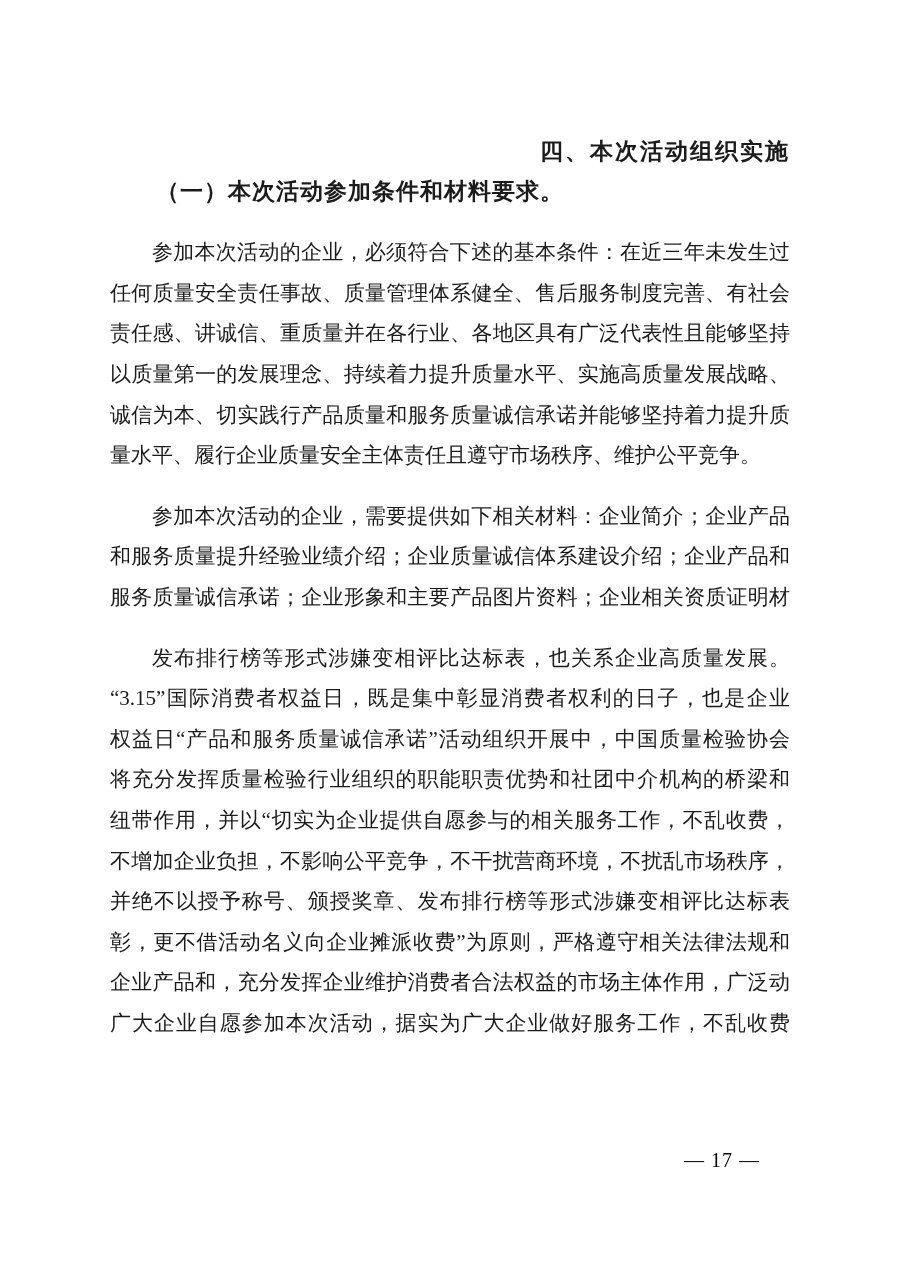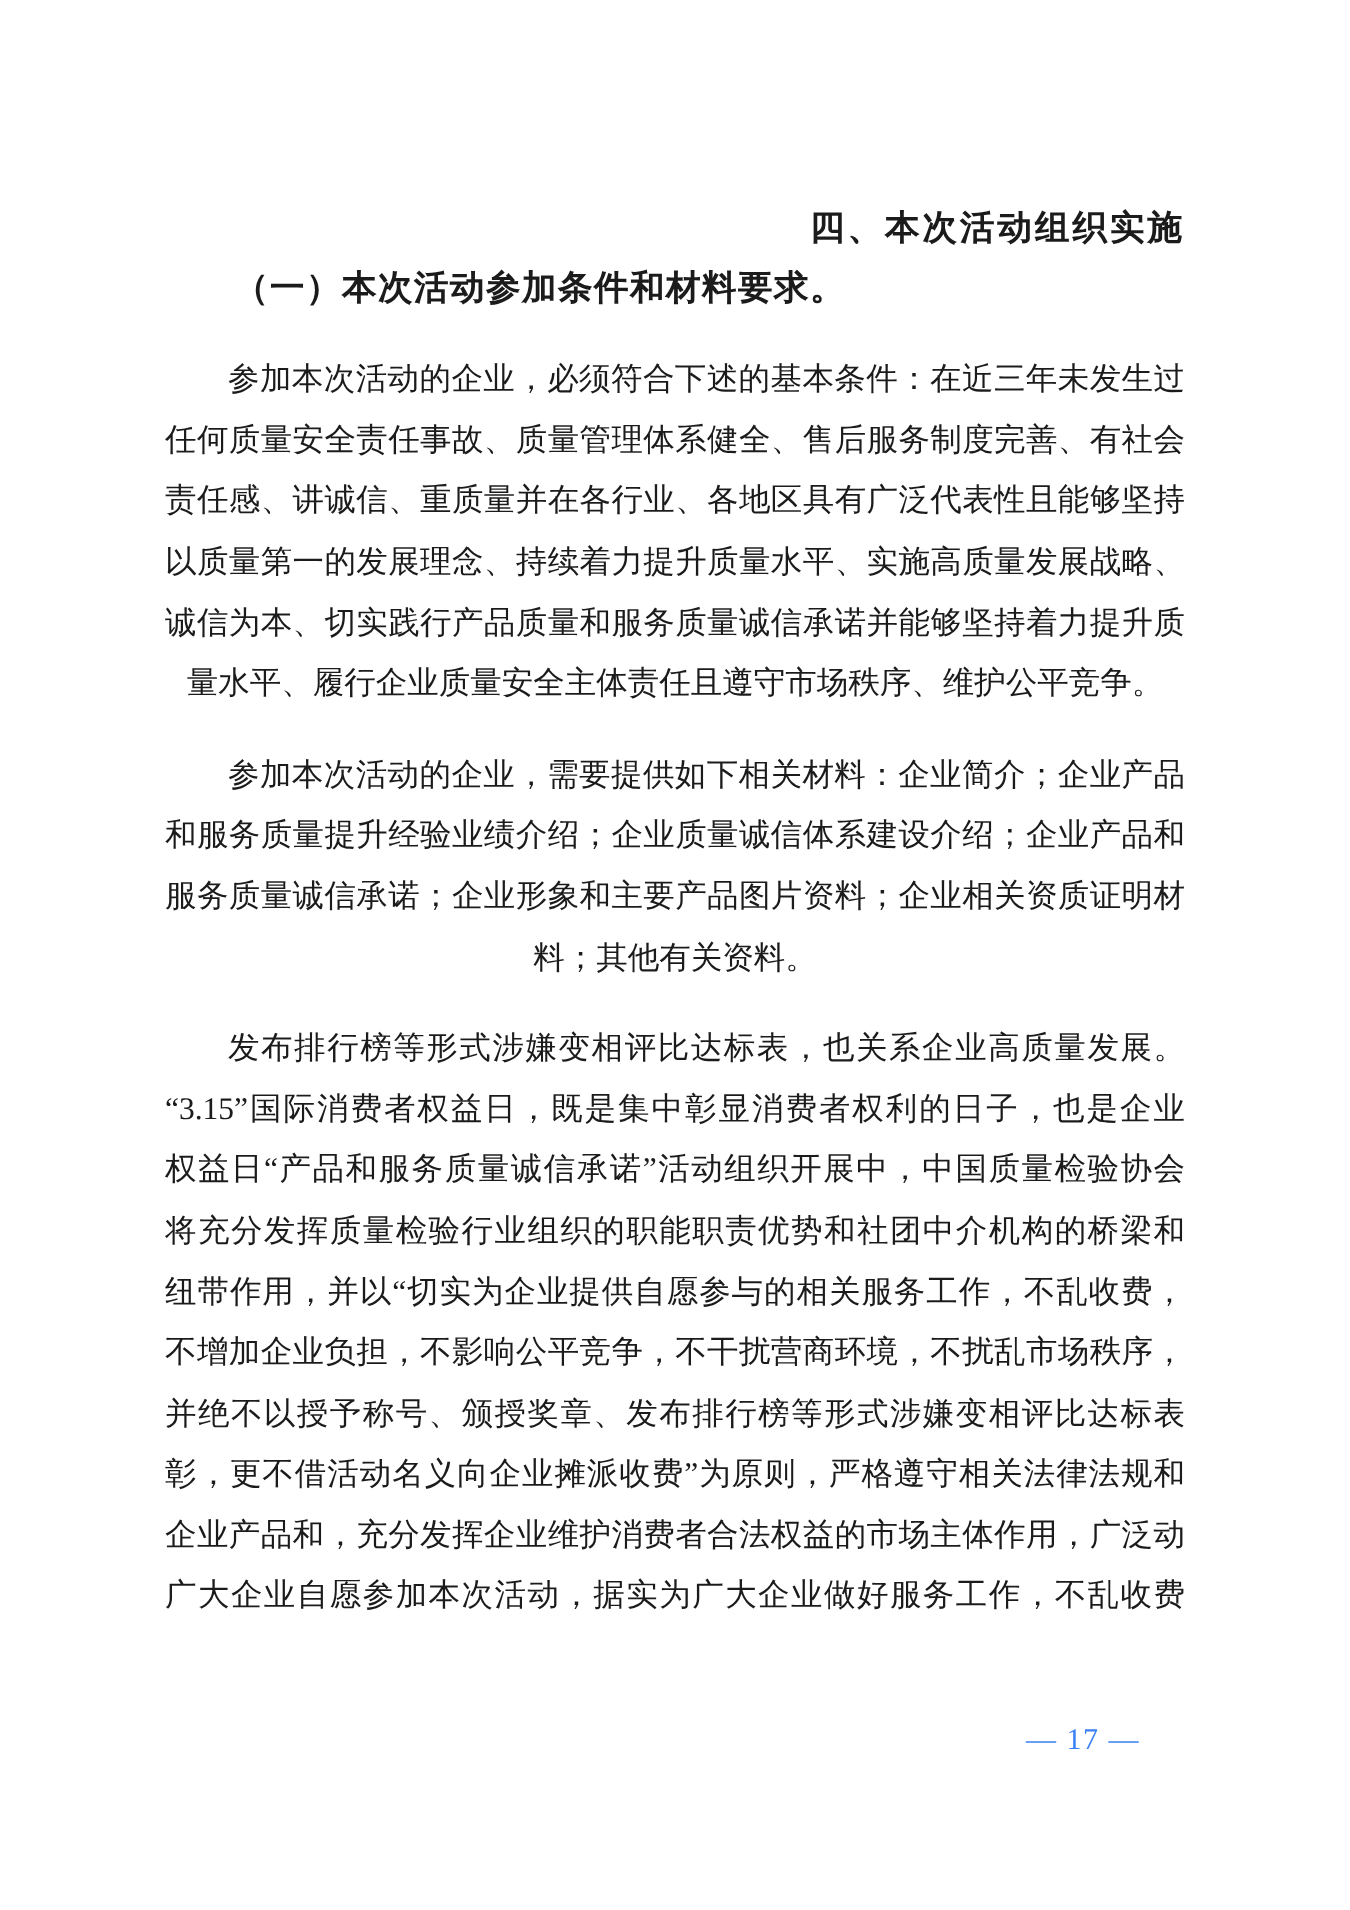--- a/index.html
+++ b/index.html
@@ -38,35 +38,35 @@
     text-indent: 2em;
     letter-spacing: 1px;
     white-space: nowrap;
   }
   .para { margin: 0; }
   .line {
     font-size: 21px;
     line-height: 40.6px;
     height: 40.6px;
     overflow: hidden;
-    text-align: center;
+    text-align: left;
   }
   .j {
     text-align: justify;
     text-align-last: justify;
   }
   .first { text-indent: 2em; margin-top: 20px; }
   .page-number {
     position: absolute;
     top: 1146px;
     right: 140px;
     font-size: 20px;
     line-height: 28px;
     letter-spacing: 1px;
-    color: #3b82f6;
+    color: #000000;
     white-space: nowrap;
   }
 </style>
 </head>
 <body>
 
 <div class="page">
 
   <div class="h1">四、本次活动组织实施</div>
 
@@ -78,21 +78,20 @@
     <div class="line j">责任感、讲诚信、重质量并在各行业、各地区具有广泛代表性且能够坚持</div>
     <div class="line j">以质量第一的发展理念、持续着力提升质量水平、实施高质量发展战略、</div>
     <div class="line j">诚信为本、切实践行产品质量和服务质量诚信承诺并能够坚持着力提升质</div>
     <div class="line">量水平、履行企业质量安全主体责任且遵守市场秩序、维护公平竞争。</div>
   </div>
 
   <div class="para">
     <div class="line j first">参加本次活动的企业，需要提供如下相关材料：企业简介；企业产品</div>
     <div class="line j">和服务质量提升经验业绩介绍；企业质量诚信体系建设介绍；企业产品和</div>
     <div class="line j">服务质量诚信承诺；企业形象和主要产品图片资料；企业相关资质证明材</div>
-    <div class="line">料；其他有关资料。</div>
   </div>
 
 
   <div class="para">
     <div class="line j first">发布排行榜等形式涉嫌变相评比达标表，也关系企业高质量发展。</div>
     <div class="line j">“3.15”国际消费者权益日，既是集中彰显消费者权利的日子，也是企业</div>
     <div class="line j">权益日“产品和服务质量诚信承诺”活动组织开展中，中国质量检验协会</div>
     <div class="line j">将充分发挥质量检验行业组织的职能职责优势和社团中介机构的桥梁和</div>
     <div class="line j">纽带作用，并以“切实为企业提供自愿参与的相关服务工作，不乱收费，</div>
     <div class="line j">不增加企业负担，不影响公平竞争，不干扰营商环境，不扰乱市场秩序，</div>

